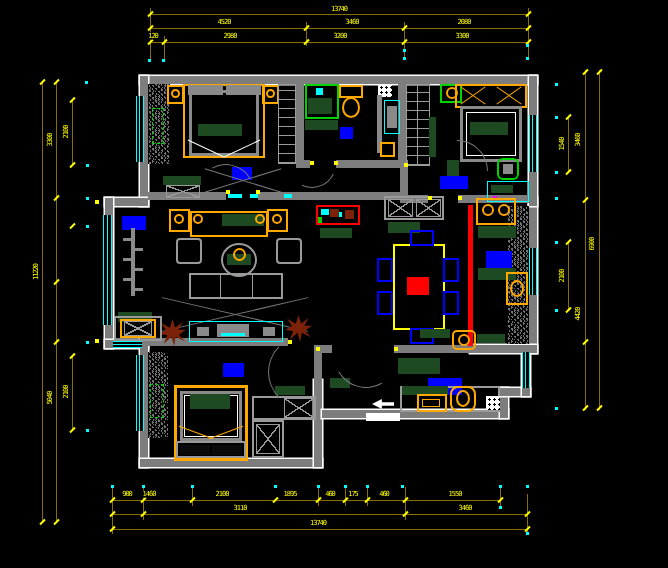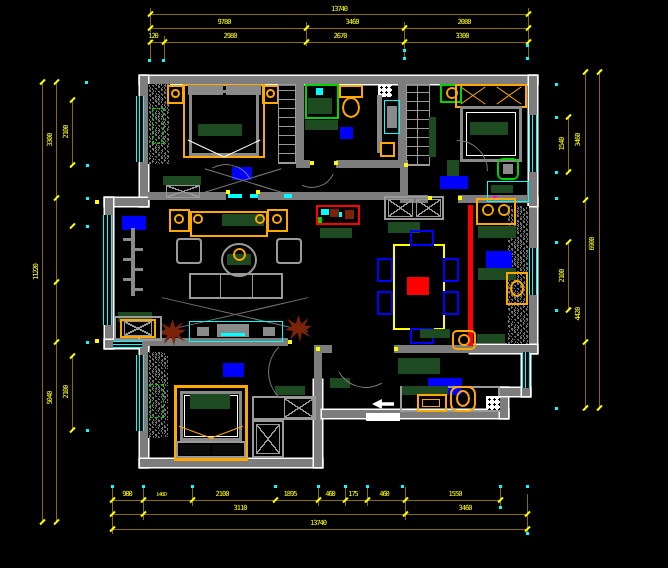--- a/index.html
+++ b/index.html
@@ -378,39 +378,39 @@
       <div class="e dot" style="left: 274px; top: 485px;"></div>
       <div class="e dot" style="left: 317px; top: 485px;"></div>
       <div class="e dot" style="left: 344px; top: 485px;"></div>
       <div class="e dot" style="left: 366px; top: 485px;"></div>
       <div class="e dot" style="left: 401px; top: 485px;"></div>
       <div class="e dot" style="left: 499px; top: 485px;"></div>
       <div class="e dot" style="left: 526px; top: 485px;"></div>
       <div class="e dot" style="left: 499px; top: 506px;"></div>
       <div class="e dot" style="left: 526px; top: 532px;"></div>
       <div class="e dlabel" style="left: 339px; top: 9px; transform: translate(-50%, -50%);">13740</div>
-      <div class="e dlabel" style="left: 224px; top: 22px; transform: translate(-50%, -50%);">9780</div>
+      <div class="e dlabel" style="left: 224px; top: 22px; transform: translate(-50%, -50%);">4520</div>
       <div class="e dlabel" style="left: 352px; top: 22px; transform: translate(-50%, -50%);">3460</div>
       <div class="e dlabel" style="left: 464px; top: 22px; transform: translate(-50%, -50%);">2080</div>
       <div class="e dlabel" style="left: 153px; top: 36px; transform: translate(-50%, -50%);">120</div>
       <div class="e dlabel" style="left: 230px; top: 36px; transform: translate(-50%, -50%);">2980</div>
-      <div class="e dlabel" style="left: 340px; top: 36px; transform: translate(-50%, -50%);">2670</div>
+      <div class="e dlabel" style="left: 340px; top: 36px; transform: translate(-50%, -50%);">3200</div>
       <div class="e dlabel" style="left: 462px; top: 36px; transform: translate(-50%, -50%);">3300</div>
       <div class="e dlabel" style="left: 50px; top: 140px; transform: translate(-50%, -50%) rotate(-90deg);">3300</div>
       <div class="e dlabel" style="left: 66px; top: 132px; transform: translate(-50%, -50%) rotate(-90deg);">2100</div>
       <div class="e dlabel" style="left: 36px; top: 272px; transform: translate(-50%, -50%) rotate(-90deg);">11220</div>
       <div class="e dlabel" style="left: 50px; top: 398px; transform: translate(-50%, -50%) rotate(-90deg);">5040</div>
       <div class="e dlabel" style="left: 66px; top: 392px; transform: translate(-50%, -50%) rotate(-90deg);">2100</div>
       <div class="e dlabel" style="left: 562px; top: 144px; transform: translate(-50%, -50%) rotate(-90deg);">1540</div>
       <div class="e dlabel" style="left: 578px; top: 140px; transform: translate(-50%, -50%) rotate(-90deg);">3460</div>
       <div class="e dlabel" style="left: 592px; top: 244px; transform: translate(-50%, -50%) rotate(-90deg);">6900</div>
       <div class="e dlabel" style="left: 562px; top: 276px; transform: translate(-50%, -50%) rotate(-90deg);">2100</div>
       <div class="e dlabel" style="left: 578px; top: 314px; transform: translate(-50%, -50%) rotate(-90deg);">4420</div>
       <div class="e dlabel" style="left: 127px; top: 494px; transform: translate(-50%, -50%);">900</div>
-      <div class="e dlabel" style="left: 161px; top: 494px; transform: translate(-50%, -50%); font-family: Liberation Serif, serif;">1460</div>
+      <div class="e dlabel" style="left: 149px; top: 494px; transform: translate(-50%, -50%);">1460</div>
       <div class="e dlabel" style="left: 222px; top: 494px; transform: translate(-50%, -50%);">2100</div>
       <div class="e dlabel" style="left: 290px; top: 494px; transform: translate(-50%, -50%);">1895</div>
       <div class="e dlabel" style="left: 330px; top: 494px; transform: translate(-50%, -50%);">460</div>
       <div class="e dlabel" style="left: 353px; top: 494px; transform: translate(-50%, -50%);">175</div>
       <div class="e dlabel" style="left: 384px; top: 494px; transform: translate(-50%, -50%);">460</div>
       <div class="e dlabel" style="left: 455px; top: 494px; transform: translate(-50%, -50%);">1550</div>
       <div class="e dlabel" style="left: 240px; top: 508px; transform: translate(-50%, -50%);">3110</div>
       <div class="e dlabel" style="left: 465px; top: 508px; transform: translate(-50%, -50%);">3460</div>
       <div class="e dlabel" style="left: 318px; top: 523px; transform: translate(-50%, -50%);">13740</div>
     </div>

